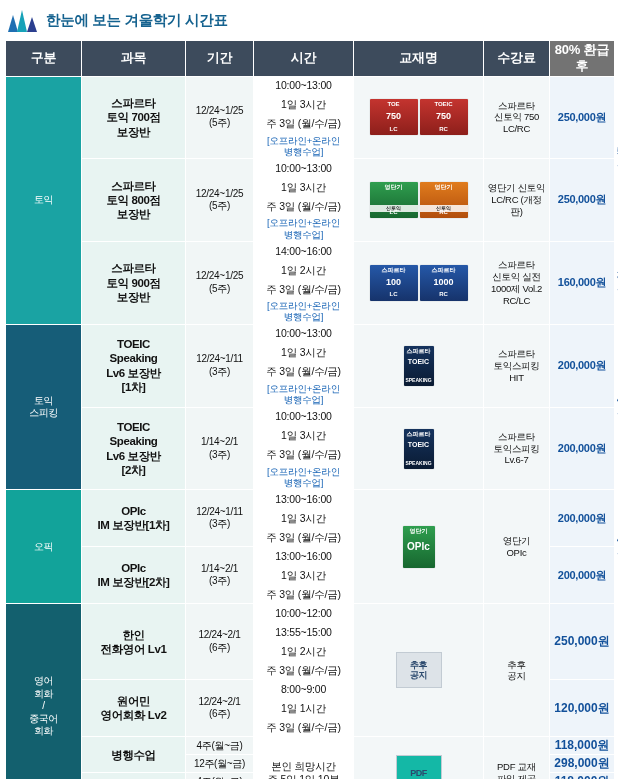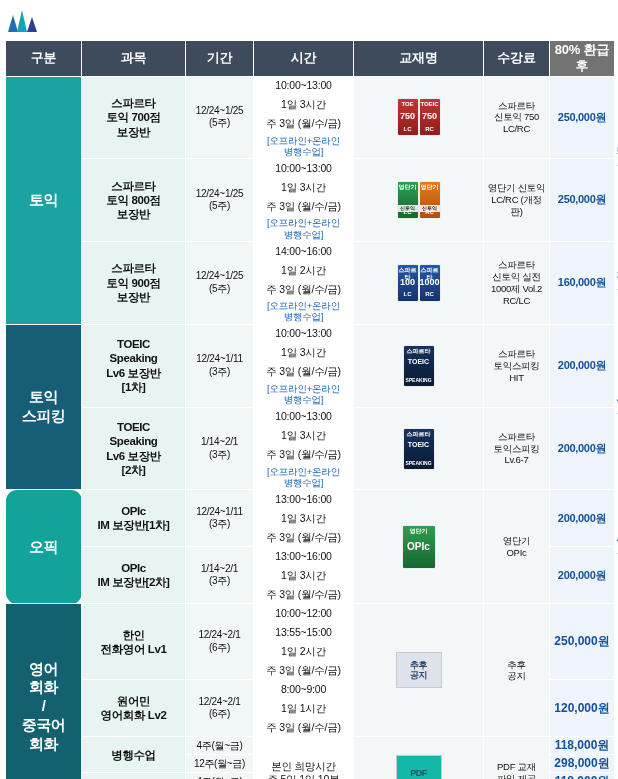--- a/index.html
+++ b/index.html
@@ -68,28 +68,28 @@
     height: 22px;
     letter-spacing: -0.2px;
   }
   thead th.refund {
     background: #737373;
   }
 
   
   td.cat {
     color: #ffffff;
-    font-weight: bold;
-    font-size: 15px;
+    font-weight: normal;
+    font-size: 10px;
     letter-spacing: -0.5px;
     line-height: 1.3;
   }
   td.cat.c-toeic   { background: #1aa3a3; }
   td.cat.c-speak   { background: #165d78; }
-  td.cat.c-opic    { background: #12a39a; border-radius: 11px; }
+  td.cat.c-opic    { background: #12a39a; }
   td.cat.c-conv    { background: #13606e; }
 
   
   td.course {
     background: #e8f4f2;
     font-weight: bold;
     font-size: 11.5px;
     letter-spacing: -0.4px;
     line-height: 1.45;
   }
@@ -144,21 +144,21 @@
   }
 
   
   .books {
     display: flex;
     gap: 2px;
     justify-content: center;
     align-items: center;
   }
   .bk {
-    width: 20px; height: 36px;
+    width: 48px; height: 36px;
     border-radius: 1px;
     position: relative;
     overflow: hidden;
     font-size: 4.5px;
     color: #fff;
     box-shadow: 0 0 1px rgba(0,0,0,.4);
   }
   .bk .bk-top {
     position: absolute; top: 2px; left: 0; right: 0;
     text-align: center;
@@ -214,20 +214,21 @@
 <body>
 
 <div id="page">
 
   <div class="header">
     <div class="logo-mark">
       <span class="l1"></span>
         <span class="l2"></span>
         <span class="l3"></span>
     </div>
+    <div class="header-title">한눈에 보는 겨울학기 시간표</div>
   </div>
 
   <table class="sched">
     <colgroup>
       <col style="width:76px">
       <col style="width:104px">
       <col style="width:68px">
       <col style="width:100px">
       <col style="width:130px">
       <col style="width:66px">

